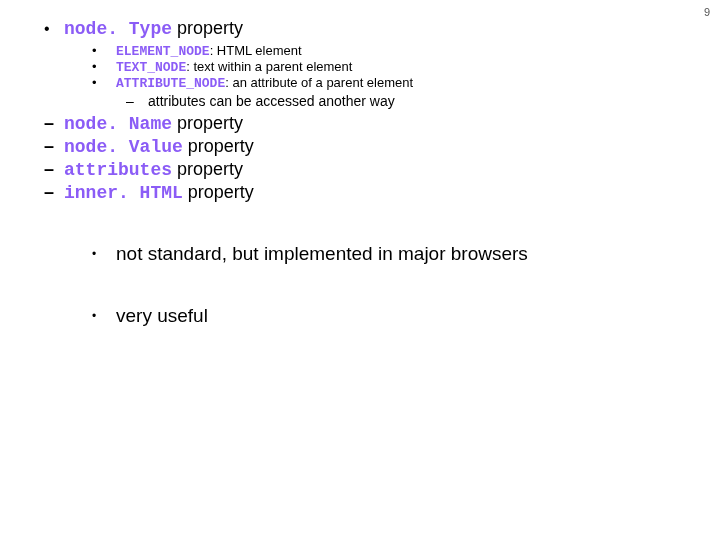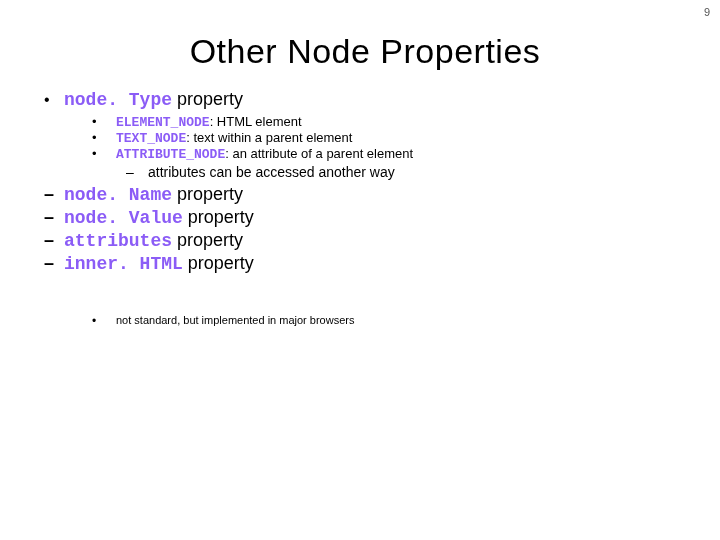--- a/index.html
+++ b/index.html
@@ -10,33 +10,32 @@
   .code { font-family: Liberation Mono, monospace; color: #8b5cf6; font-weight: bold; }
   ul { list-style: none; }
   .lvl1 > li { margin-bottom: 2px; }
   .lvl1 > li.bullet > .row::before { content: "•"; display: inline-block; width: 20px; font-size: 16px; }
   .lvl1 > li.dash > .row::before { content: "–"; display: inline-block; width: 20px; font-size: 18px; font-weight: bold; }
   .lvl1 > li > .row { font-size: 18px; display: flex; align-items: baseline; }
   .lvl2 { margin-left: 48px; margin-top: 4px; margin-bottom: 4px; }
   .lvl2 > li > .row { font-size: 13px; display: flex; align-items: flex-start; }
   .lvl2 > li > .row::before { content: "•"; display: inline-block; width: 24px; font-size: 13px; }
   .lvl2b { margin-left: 48px; margin-top: 2px; margin-bottom: 2px; }
-  .lvl2b > li > .row { font-size: 11px; display: flex; align-items: flex-start; margin-top: 40px; }
+  .lvl2b > li > .row { font-size: 19px; display: flex; align-items: center; margin-top: 40px; }
   .lvl2b > li > .row::before { content: "•"; display: inline-block; width: 24px; font-size: 12px; }
   .lvl3 { margin-left: 34px; margin-top: 2px; margin-bottom: 2px; }
   .lvl3 > li > .row { font-size: 14px; display: flex; align-items: flex-end; }
   .lvl3 > li > .row::before { content: "–"; display: inline-block; width: 22px; font-size: 14px; }
   .row > span { flex: 1; }
 </style>
 </head>
 <body>
 
 <div class="slide">
   <div class="page-num">9</div>
-  <h1 class="title">Other Node Properties</h1>
 
   <ul class="lvl1">
 
     <li class="bullet">
       <div class="row">
           <span>
         <span class="code">node. Type</span><span> property</span>
       </span>
         </div>
       <ul class="lvl2">
@@ -99,17 +98,22 @@
           <span>
         <span class="code">inner. HTML</span><span> property</span>
       </span>
         </div>
       <ul class="lvl2b">
         <li>
             <div class="row">
               <span>not standard, but implemented in major browsers</span>
             </div>
           </li>
+        <li>
+            <div class="row">
+              <span>very useful</span>
+            </div>
+          </li>
       </ul>
     </li>
 
   </ul>
 </div>
 
 </body></html>

